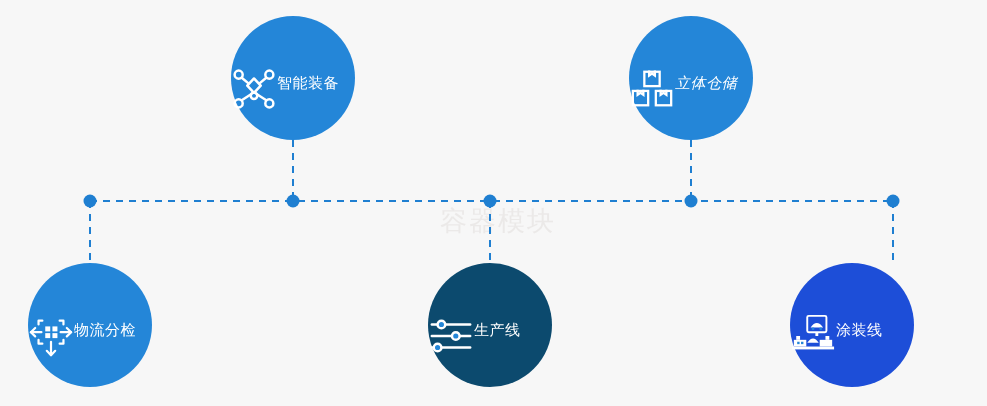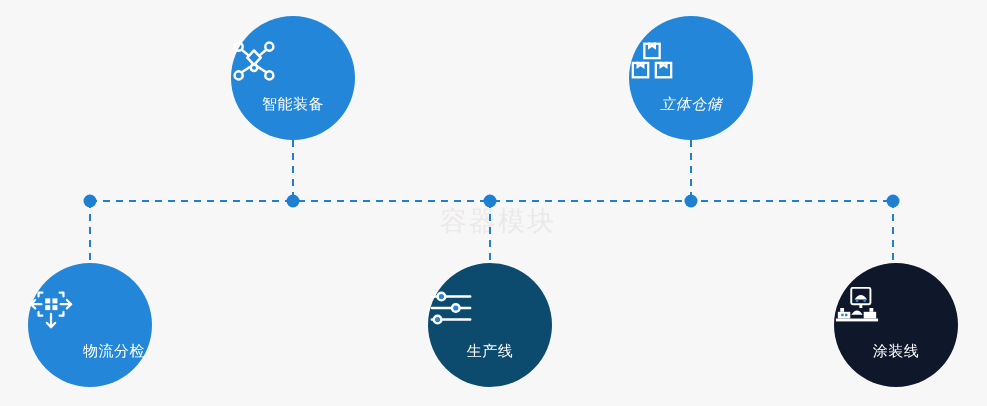--- a/index.html
+++ b/index.html
@@ -43,21 +43,21 @@
     white-space: nowrap;
     user-select: none;
   }
   .node-circle {
     position: absolute;
     width: 124px;
     height: 124px;
     border-radius: 50%;
     background: #2486d8;
     display: flex;
-    flex-direction: column;
+    align-items: center;
     justify-content: flex-start;
   }
   .node-icon {
     width: 46px;
     height: 46px;
     margin-top: 22px;
     display: block;
   }
   .node-icon svg {
     display: block;
@@ -141,36 +141,36 @@
       <rect x="18" y="21" width="5.2" height="5.2" fill="#ffffff" stroke="none"></rect>
       <rect x="25.5" y="21" width="5.2" height="5.2" fill="#ffffff" stroke="none"></rect>
       <line x1="14" y1="20" x2="3" y2="20"></line>
       <polyline points="7.5,15.6 3,20 7.5,24.4"></polyline>
       <line x1="34" y1="20" x2="45" y2="20"></line>
       <polyline points="40.5,15.6 45,20 40.5,24.4"></polyline>
       <line x1="24" y1="30" x2="24" y2="44"></line>
       <polyline points="19.6,39.5 24,44 28.4,39.5"></polyline>
     </svg>
         </div>
-        <div class="node-label" style="color: rgb(255, 255, 255); margin-left: 48px;">物流分检</div>
+        <div class="node-label" style="color: rgb(255, 255, 255);">物流分检</div>
       </div>
       <div class="node-circle" style="left: 428px; top: 263px; width: 124px; height: 124px; background: #0c4a6e;">
         <div class="node-icon">
     <svg viewBox="0 0 48 48" fill="none" stroke="#ffffff" stroke-width="2.6" stroke-linecap="round" stroke-linejoin="round">
       <line x1="4" y1="12" x2="44" y2="12"></line>
       <circle cx="14" cy="12" r="4" fill="#2486d8"></circle>
       <line x1="4" y1="24" x2="44" y2="24"></line>
       <circle cx="29" cy="24" r="4" fill="#2486d8"></circle>
       <line x1="4" y1="36" x2="44" y2="36"></line>
       <circle cx="10" cy="36" r="4" fill="#2486d8"></circle>
     </svg>
         </div>
         <div class="node-label" style="color: rgb(255, 255, 255);">生产线</div>
       </div>
-      <div class="node-circle" style="left: 834px; top: 263px; width: 124px; height: 124px; background: #0f172a;">
+      <div class="node-circle" style="left: 790px; top: 263px; width: 124px; height: 124px; background: #1d4ed8;">
         <div class="node-icon">
     <svg viewBox="0 0 48 48" fill="#ffffff" stroke="none">
       <rect x="18" y="3" width="20" height="17" rx="1.5" fill="none" stroke="#ffffff" stroke-width="2"></rect>
       <path d="M21.5 15 q6.5 -9 13 0 z" fill="#ffffff"></path>
       <circle cx="24" cy="16.5" r="1.5" fill="#2486d8"></circle>
       <circle cx="32" cy="16.5" r="1.5" fill="#2486d8"></circle>
       <rect x="26.5" y="20" width="3" height="4"></rect>
       <path d="M18 31 q6 -9 12 0 z"></path>
       <rect x="4" y="28" width="13" height="7"></rect>
       <rect x="6.5" y="24" width="4" height="4"></rect>

